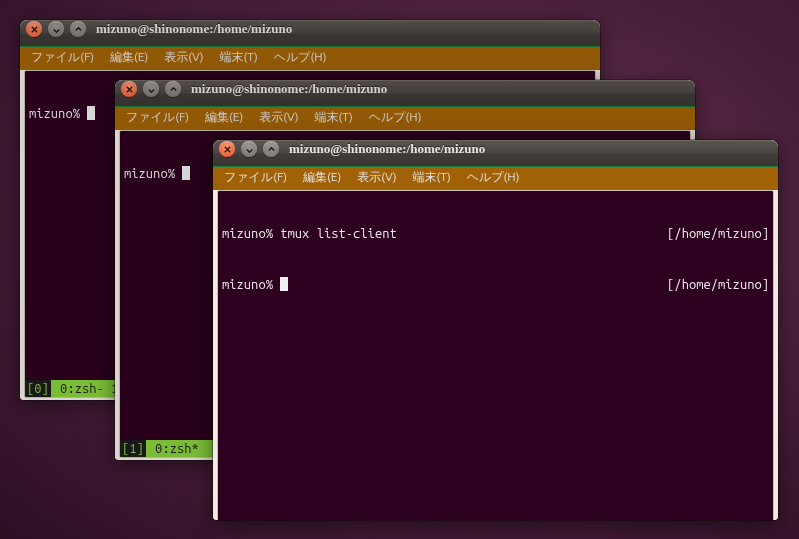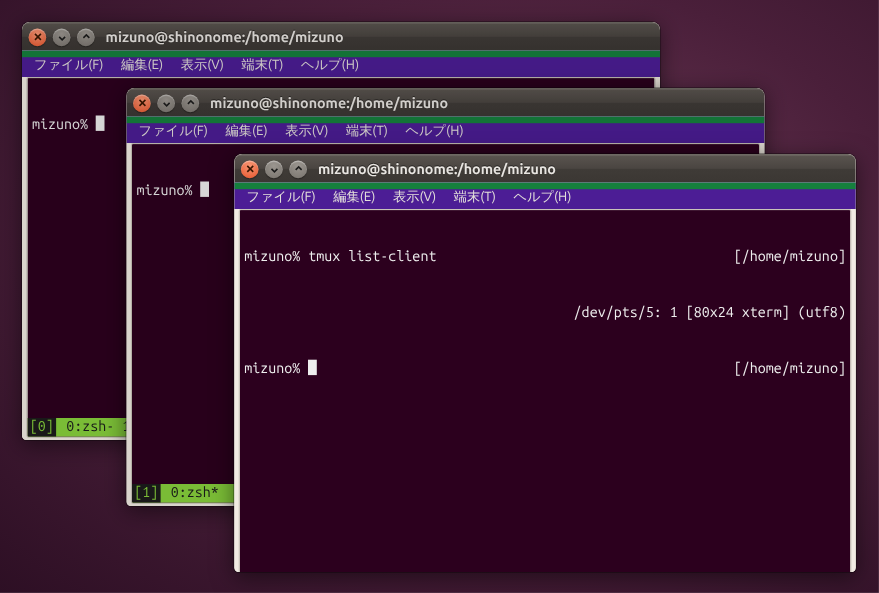--- a/index.html
+++ b/index.html
@@ -15,24 +15,25 @@
     position: absolute;
     background: #f1ebe3;
     border-radius: 7px 7px 4px 4px;
     box-shadow: 0 4px 20px rgba(0,0,0,0.5), 0 0 0 1px rgba(0,0,0,0.3);
     overflow: hidden;
   }
   .titlebar {
     height: 26px;
     background: linear-gradient(to bottom, #5a544f 0%, #4a4541 48%, #3f3b37 52%, #3b3733 100%);
     display: flex;
-    align-items: center;
+    align-items: flex-start;
     padding: 0 6px;
     border-top: 1px solid #6d6862;
     border-radius: 7px 7px 0 0;
+    font-family: Liberation Serif, serif;
   }
   .win-buttons {
     display: flex;
     gap: 6px;
     margin-right: 10px;
   }
   .win-btn {
     width: 16px;
     height: 16px;
     border-radius: 50%;
@@ -50,26 +51,26 @@
   .win-btn svg { width: 9px; height: 9px; }
   .title-text {
     color: #e8e5e1;
     font-size: 13px;
     font-weight: bold;
     text-shadow: 0 -1px 0 rgba(0,0,0,0.5);
     white-space: nowrap;
   }
   .menubar {
     height: 24px;
-    background: #4c1d95;
-    display: flex;
-    align-items: flex-end;
+    background: #a16207;
+    display: flex;
+    align-items: flex-start;
     padding: 0 4px;
     gap: 2px;
-    border-top: 6px solid #15803d;
+    border-top: 1px solid #15803d;
   }
   .menu-item {
     color: #e4e0db;
     font-size: 12px;
     padding: 2px 7px;
     cursor: pointer;
     border-radius: 3px;
   }
   .term-container {
     padding: 0 4px 4px 4px;
@@ -240,21 +241,20 @@
     <div class="menu-item">端末(T)</div>
     <div class="menu-item">ヘルプ(H)</div>
   </div>
   <div class="term-container">
     <div class="terminal-wrap">
       <div class="terminal">
         <div class="term-line">
           <span>mizuno% tmux list-client</span>
           <span>[/home/mizuno]</span>
         </div>
-        <span class="term-text">/dev/pts/5: 1 [80x24 xterm] (utf8)</span>
         <div class="term-line">
           <span><span>mizuno% </span><span class="cursor"></span></span>
           <span>[/home/mizuno]</span>
         </div>
       </div>
     </div>
   </div>
 </div>
 
 </body></html>

